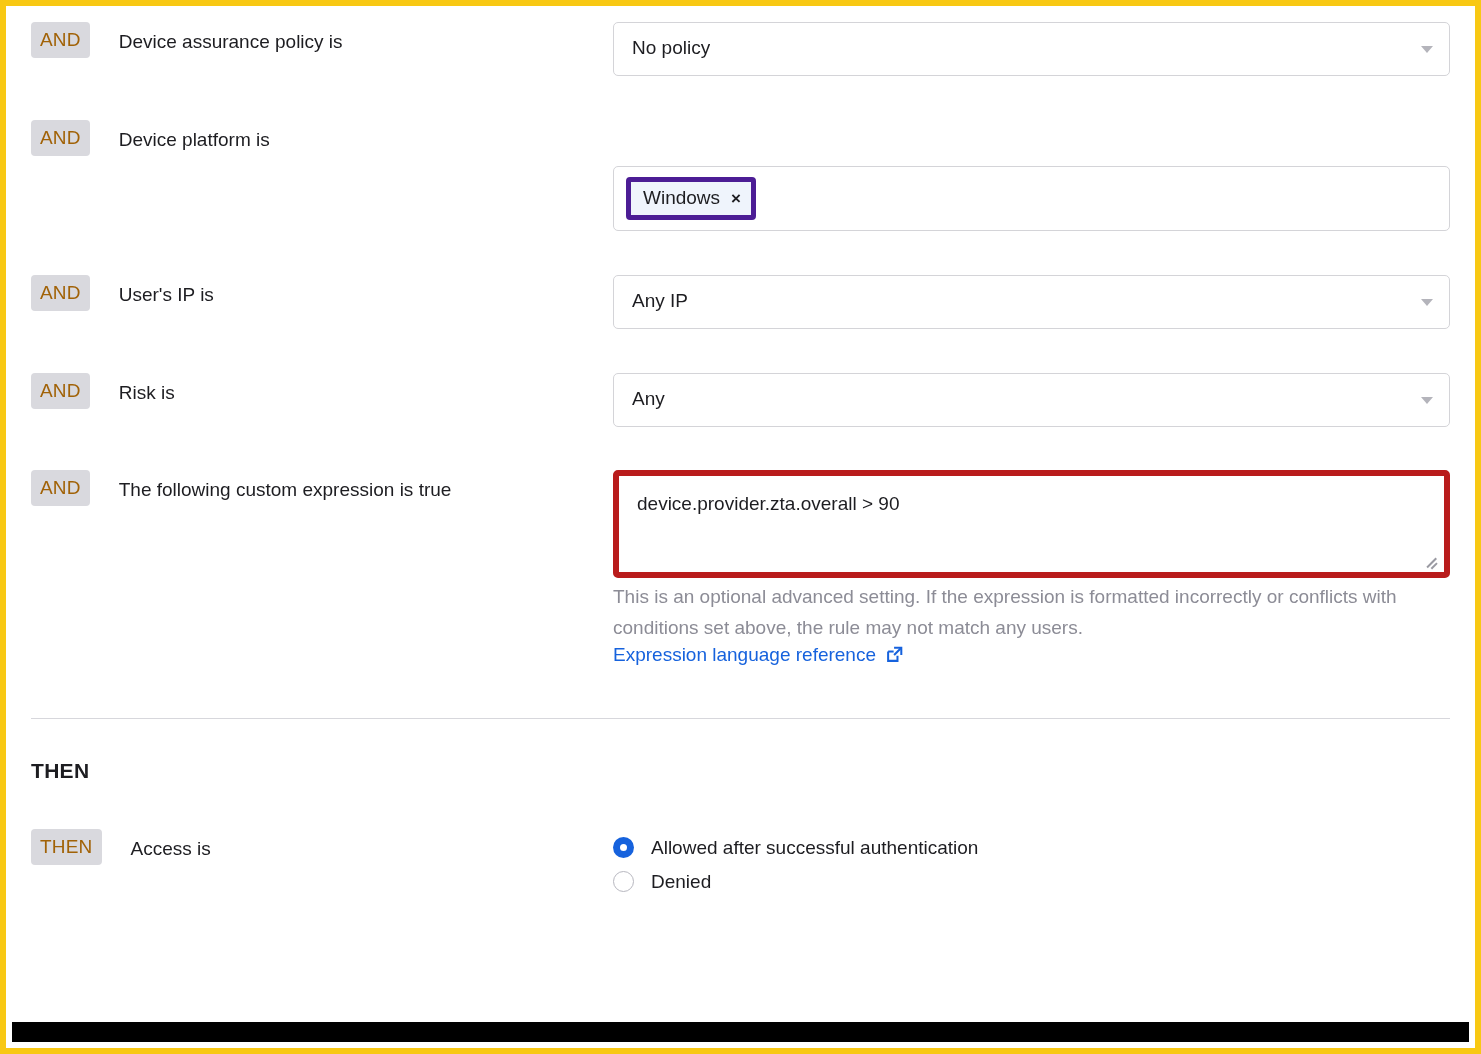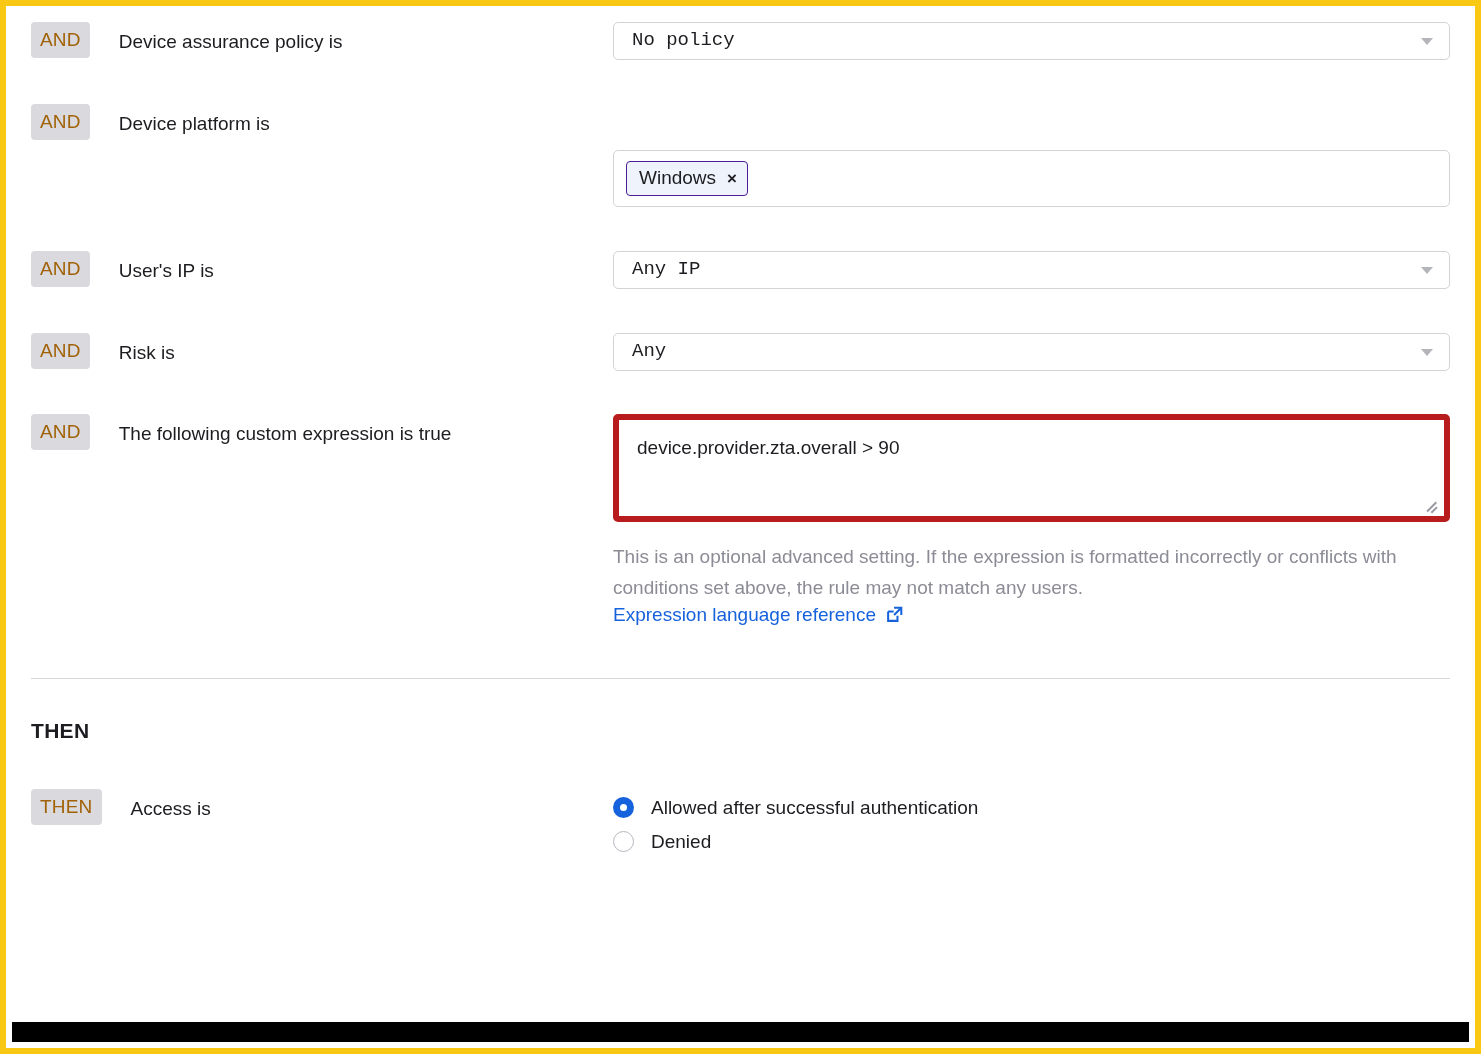--- a/index.html
+++ b/index.html
@@ -72,29 +72,28 @@
     line-height: 1.25;
   }
   .row-field {
     flex: 1 1 auto;
     min-width: 0;
   }
 
   
   .select {
     position: relative;
-    height: 38px;
+    height: 54px;
     border: 1px solid #d4d4d8;
     border-radius: 5px;
     background: #ffffff;
     display: flex;
     align-items: center;
     padding: 0 40px 2px 18px;
     box-sizing: border-box;
-    font-family: Liberation Mono, monospace;
   }
   .select-value {
     font-size: 19px;
     color: #1d1d21;
     white-space: nowrap;
     overflow: hidden;
     text-overflow: ellipsis;
   }
   .caret {
     position: absolute;
@@ -116,21 +115,21 @@
     min-height: 56px;
     box-sizing: border-box;
     padding: 10px 12px;
     display: flex;
     align-items: center;
     flex-wrap: wrap;
   }
   .chip {
     display: inline-flex;
     align-items: center;
-    border: 1px solid #4c1d95;
+    border: 5px solid #4c1d95;
     background: #eff4fc;
     border-radius: 4px;
     padding: 5px 10px 6px 12px;
     font-size: 19px;
     color: #1d1d21;
   }
   .chip-x {
     margin-left: 11px;
     font-size: 17px;
     line-height: 1;
@@ -165,21 +164,21 @@
     display: block;
     background: #9a9aa2;
     height: 1.5px;
     transform-origin: center;
     transform: rotate(-45deg);
   }
   .grip i:nth-child(1) { width: 13px; right: 2px; bottom: 5px; }
   .grip i:nth-child(2) { width: 8px;  right: 2px; bottom: 2px; }
 
   .help-text {
-    margin-top: 20px;
+    margin-top: 4px;
     font-size: 19px;
     line-height: 1.62;
     color: #8c8c96;
     max-width: 830px;
   }
 
   .link-row {
     display: inline-flex;
     align-items: center;
   }

